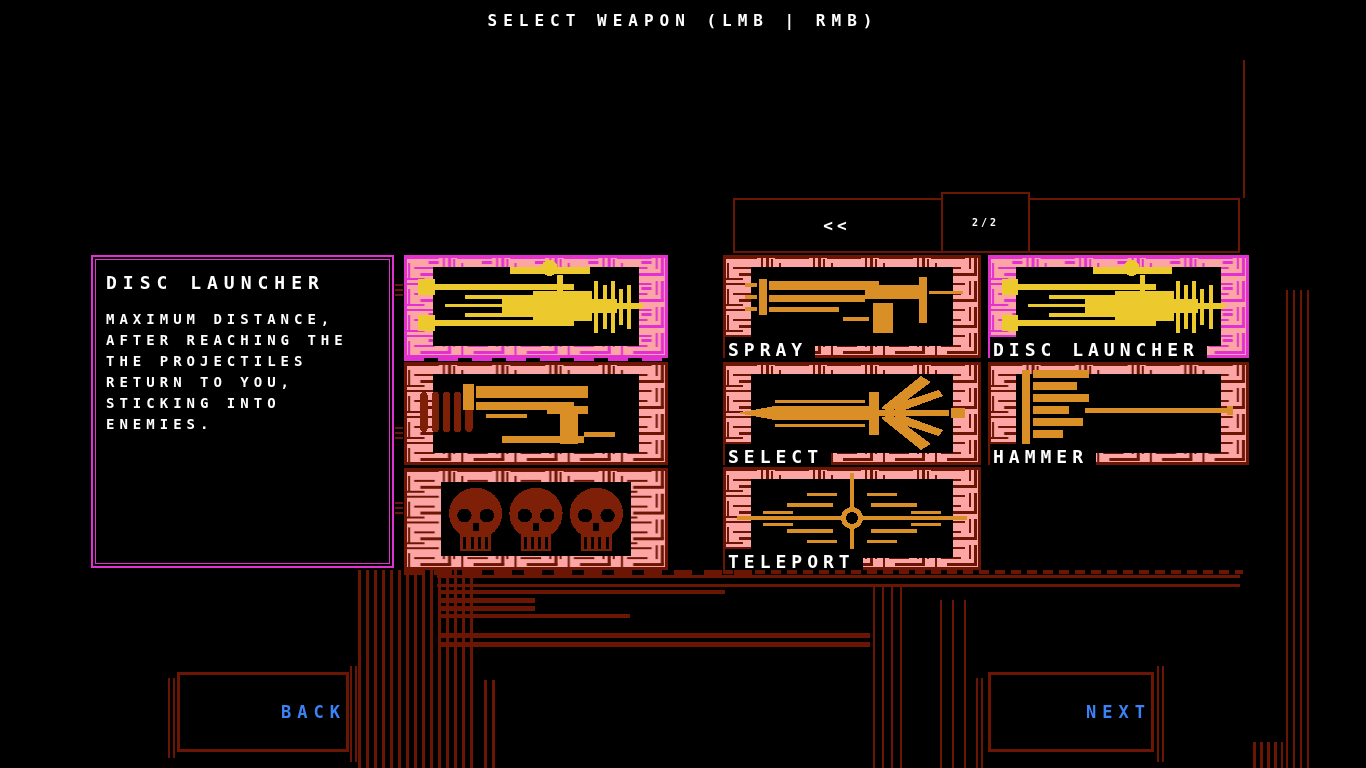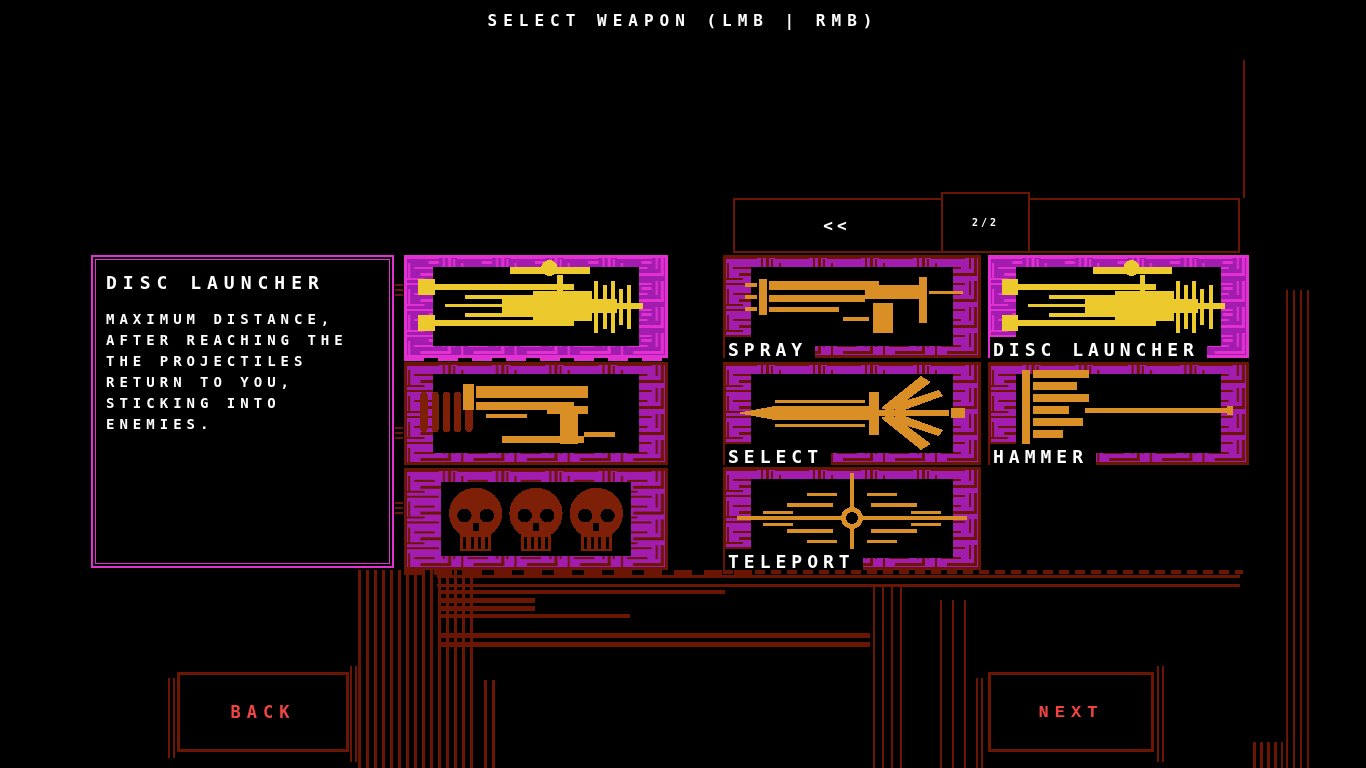--- a/index.html
+++ b/index.html
@@ -7,39 +7,39 @@
          font-family:"DejaVu Sans Mono",monospace;font-weight:bold;color:var(--white,#fff);}
   
   .title{position:absolute;left:0;right:0;top:11px;text-align:center;font-size:16px;letter-spacing:6px;}
   
   .desc{position:absolute;left:91px;top:255px;width:303px;height:313px;border:2px solid var(--magenta);
         background:#000;box-sizing:border-box;}
   .desc .inner{position:absolute;inset:2px;border:1px solid var(--magenta);padding:12px 10px;}
   .desc-title{font-size:18px;letter-spacing:6px;margin-bottom:16px;}
   .desc-line{font-size:14px;letter-spacing:5px;line-height:21px;white-space:nowrap;}
   
-  .tile{position:absolute;background:#a21caf;box-sizing:border-box;}
+  .tile{position:absolute;background:#fca5a5;box-sizing:border-box;}
   .tile svg{display:block;width:100%;height:100%;}
   .tile-label{position:absolute;left:2px;bottom:-3px;background:#000;color:#fff;
               font-size:18px;letter-spacing:5px;line-height:1;padding:4px 8px 2px 3px;white-space:nowrap;}
   
   .pagebar{position:absolute;left:733px;top:198px;width:507px;height:55px;border:2px solid var(--dark_red);
            box-sizing:border-box;background:#000;}
   .page-prev{position:absolute;left:733px;top:198px;width:208px;height:55px;display:flex;align-items:center;
              justify-content:center;font-size:16px;letter-spacing:4px;cursor:pointer;}
   .page-ind{position:absolute;left:941px;top:192px;width:89px;height:61px;border:2px solid var(--dark_red);
             box-sizing:border-box;background:#000;display:flex;align-items:center;justify-content:center;
             font-size:10px;letter-spacing:3px;z-index:2;}
   .page-next{position:absolute;left:1031px;top:198px;width:209px;height:55px;}
   
   .btn{position:absolute;border:3px solid var(--dark_red);background:#000;box-sizing:border-box;
-       display:flex;align-items:center;justify-content:center;font-size:17px;letter-spacing:6px;color:#ef4444;
+       display:flex;align-items:center;justify-content:flex-end;font-size:17px;letter-spacing:6px;color:#3b82f6;
        cursor:pointer;}
   .btn-back{left:177px;top:672px;width:172px;height:80px;}
-  .btn-next{left:988px;top:672px;width:166px;height:80px;font-family:Liberation Mono, monospace;}
+  .btn-next{left:988px;top:672px;width:166px;height:80px;}
   
   .deco{position:absolute;pointer-events:none;}
   .vb-a{left:358px;top:570px;width:116px;height:198px;
         background:repeating-linear-gradient(90deg,var(--dark_red) 0 3px,transparent 3px 8px);}
   .vb-b{left:484px;top:680px;width:14px;height:88px;
         background:repeating-linear-gradient(90deg,var(--dark_red) 0 3px,transparent 3px 8px);}
   .vb-c{left:873px;top:584px;width:30px;height:184px;
         background:repeating-linear-gradient(90deg,var(--dark_red) 0 2px,transparent 2px 9px);}
   .vb-d{left:940px;top:600px;width:36px;height:168px;
         background:repeating-linear-gradient(90deg,var(--dark_red) 0 2px,transparent 2px 12px);}

